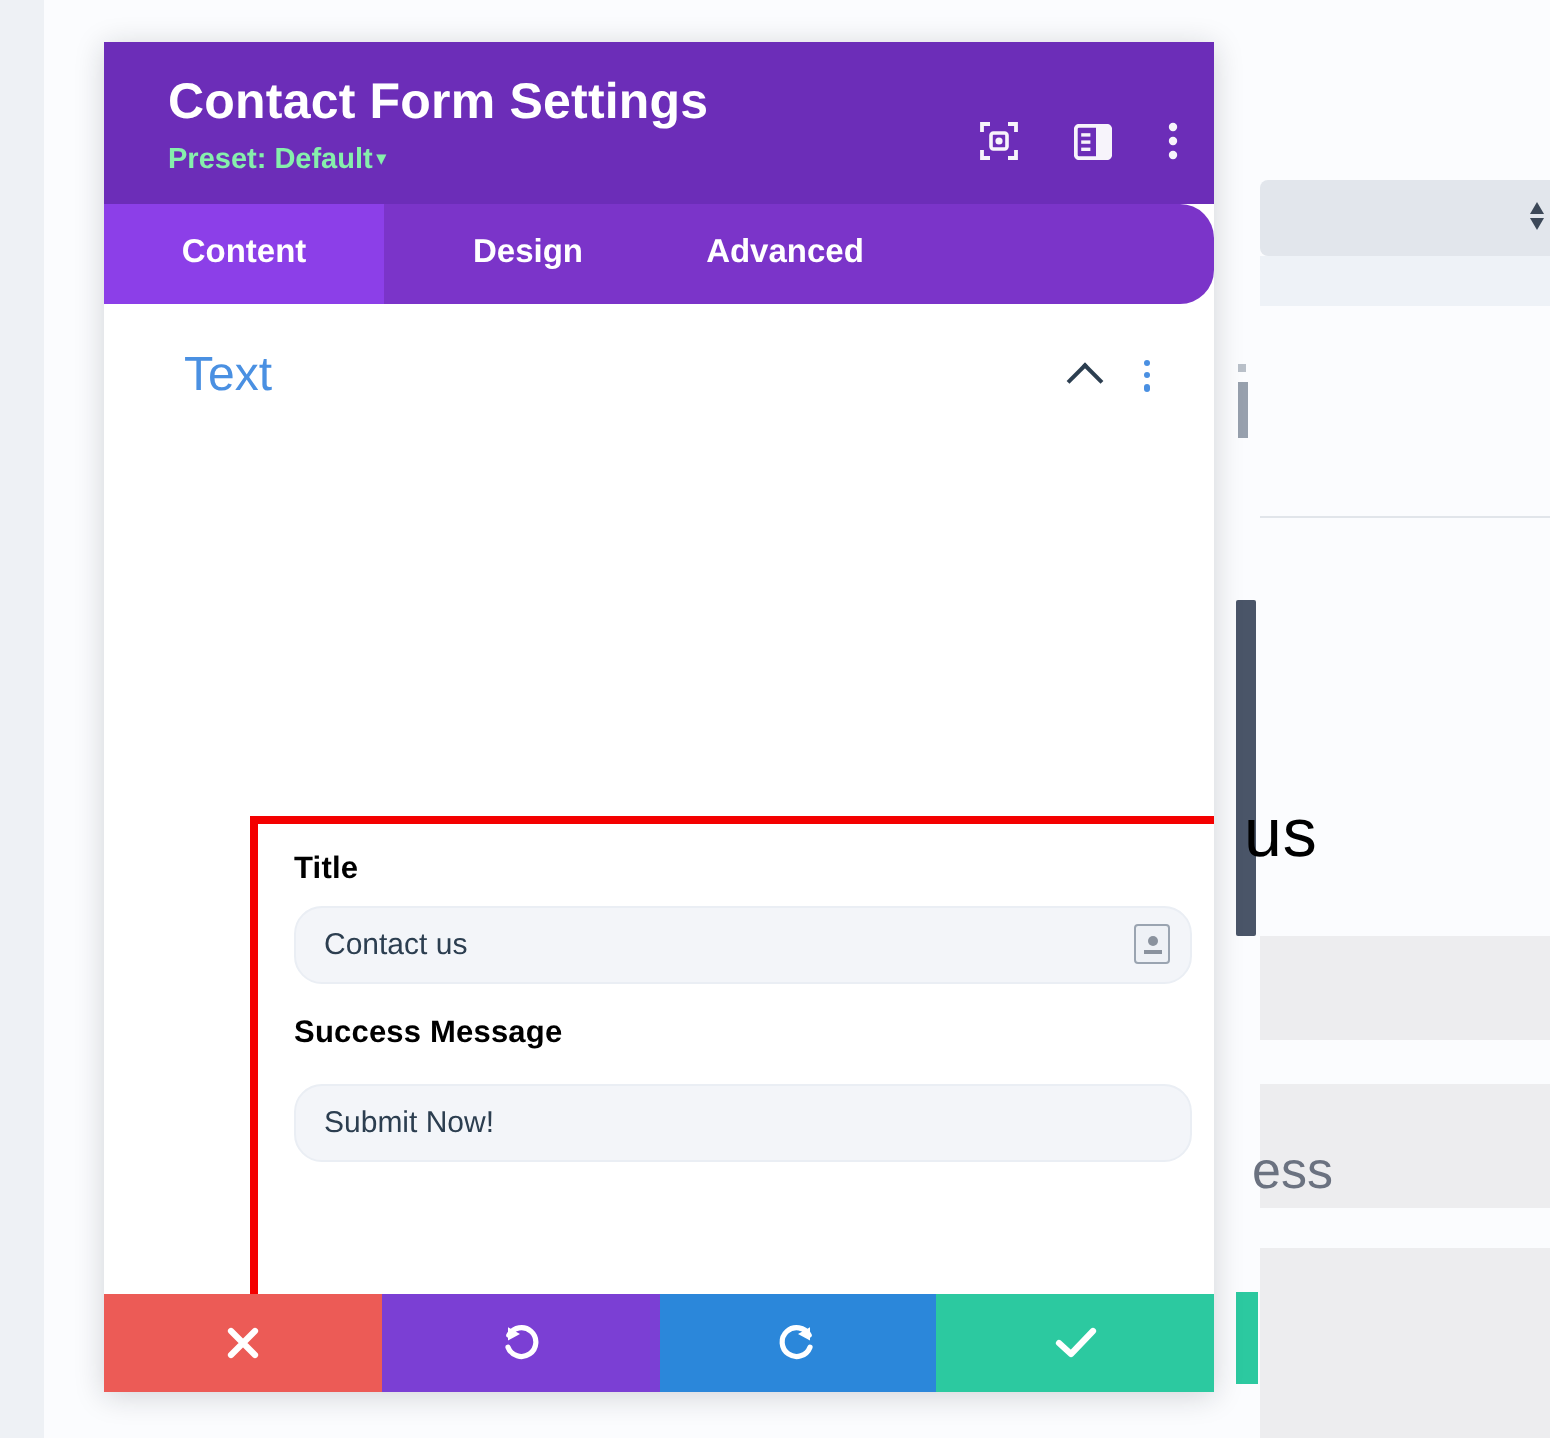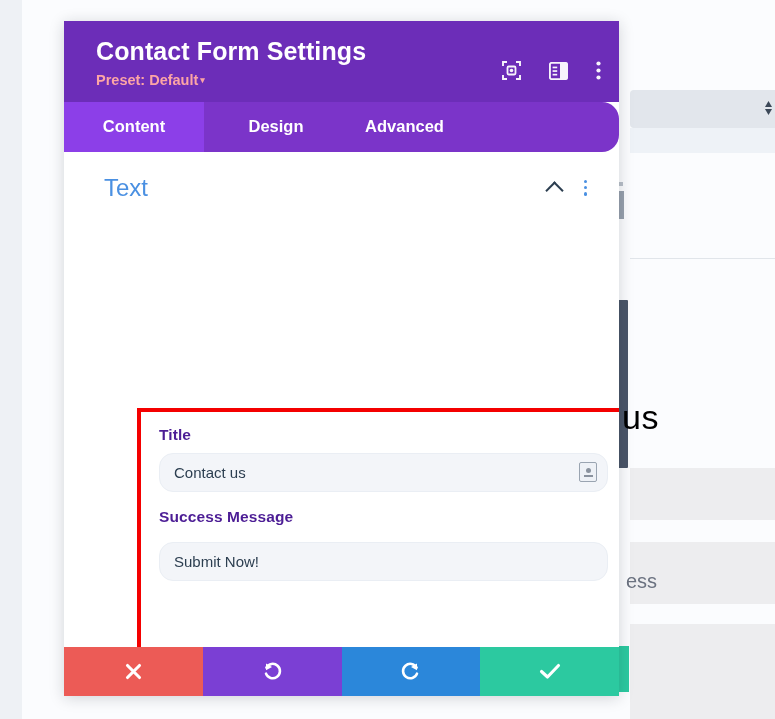--- a/index.html
+++ b/index.html
@@ -61,55 +61,54 @@
   .bg-row {
     position: absolute; left: 608px; width: 167px;
   }
   #bg-row-a { top: 468px; height: 52px; background: #ededef; }
   #bg-row-b { top: 520px; height: 22px; background: #fbfcfe; }
   #bg-row-c { top: 542px; height: 62px; background: #ededef; }
   #bg-row-d { top: 604px; height: 20px; background: #fbfcfe; }
   #bg-row-e { top: 624px; height: 95px; background: #ededef; }
   #bg-label-ess {
     position: absolute; left: 604px; top: 570px;
-    font-size: 20px; color: #6b7280;
+    font-size: 26px; color: #6b7280;
   }
   #bg-green {
     position: absolute; left: 596px; top: 646px; width: 11px; height: 46px;
     background: #2cc9a0;
   }
 
   
   #modal {
     position: absolute;
     left: 52px; top: 21px;
     width: 555px; height: 675px;
     background: #ffffff;
     box-shadow: 0 2px 14px rgba(20,25,40,.18);
     display: flex; flex-direction: column;
     overflow: hidden;
-    margin-left: 12px;
   }
 
   
   #modal-header {
     background: #6c2db8;
     padding: 16px 22px 14px 32px;
     position: relative;
     flex: 0 0 auto;
   }
   #modal-title {
     color: #ffffff;
     font-size: 25px;
     font-weight: bold;
     letter-spacing: .1px;
     line-height: 1.15;
   }
   #modal-preset {
-    color: #fca5a5;
+    color: #86efac;
     font-size: 14.5px;
     font-weight: bold;
     margin-top: 6px;
   }
   #modal-preset .caret { font-size: 9px; margin-left: 2px; vertical-align: 2px; }
   #header-icons {
     position: absolute; right: 18px; top: 40px;
     display: flex; align-items: center; gap: 28px;
   }
   .hicon { cursor: pointer; opacity: .95; display:block; }
@@ -169,21 +168,21 @@
     position: absolute;
     left: 73px; top: 256px;
     width: 497px; height: 299px;
     border: 4px solid #f40000;
     padding: 14px 22px 0 18px;
     background: transparent;
   }
   .field { margin-bottom: 16px; }
   .field:last-child { margin-bottom: 0; }
   .field-label {
-    font-size: 15.5px; font-weight: bold; color: #4c1d95;
+    font-size: 15.5px; font-weight: bold; color: #000000;
     margin-bottom: 9px; letter-spacing: .1px;
   }
   .field-input {
     background: #f3f5f9;
     border: 1px solid #eaeef4;
     border-radius: 14px;
     height: 39px;
     display: flex; align-items: center;
     padding: 0 10px 0 14px;
     font-size: 15px; color: #2c3e50;

